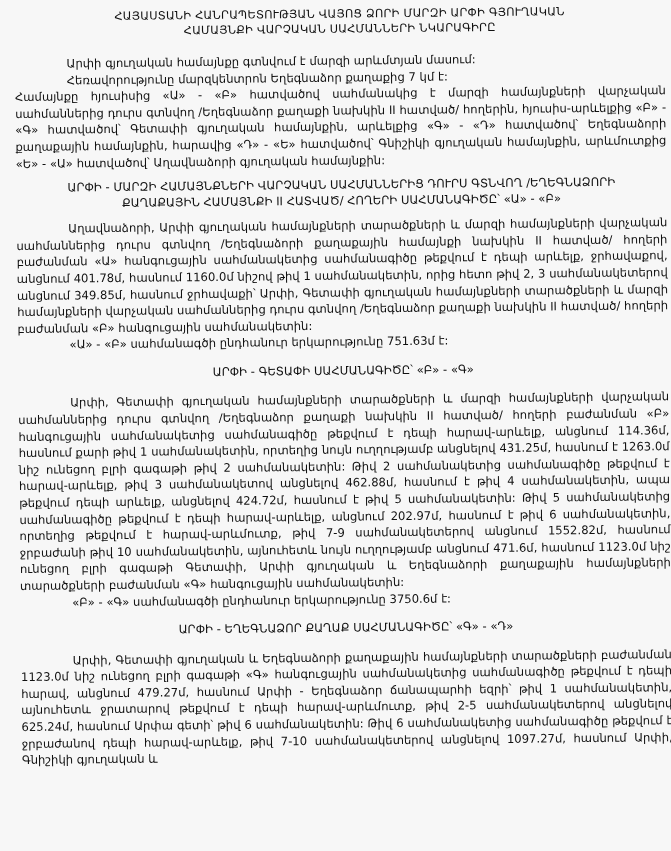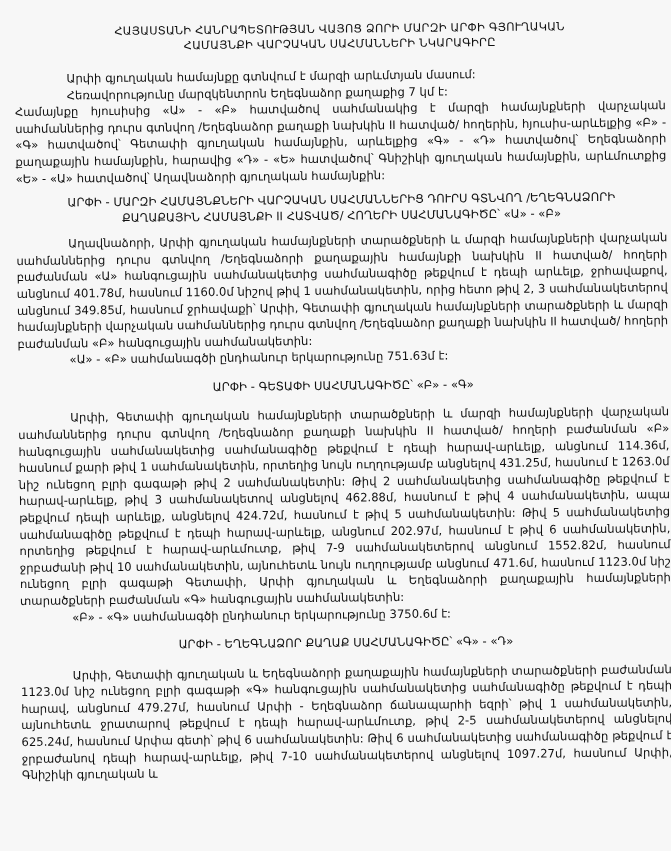--- a/index.html
+++ b/index.html
@@ -4,21 +4,21 @@
   <style>
     html, body { margin: 0; padding: 0; }
     body {
       width: 671px; height: 851px; overflow: hidden;
       background: #f7f7f7;
       color: #111;
       font-family: "DejaVu Sans", sans-serif;
       font-size: 11.6px;
       line-height: 16.6px;
     }
-    .page { position: relative; width: 671px; height: 822px; padding: 21px 6px 0 14px; box-sizing: border-box; }
+    .page { position: relative; width: 671px; height: 822px; padding: 6px 6px 0 14px; box-sizing: border-box; }
     .title { text-align: center; font-size: 11.4px; line-height: 15px; letter-spacing: 0.2px; margin: 4px 0 0 0; font-weight: normal; }
     .title div { white-space: nowrap; }
     .section-title { text-align: center; font-size: 11.6px; line-height: 15.5px; margin: 0; }
     .section-title div { white-space: nowrap; }
     p { margin: 0; text-align: justify; }
     .indent { text-indent: 52px; }
     .indent2 { text-indent: 52px; }
     .gap-s { height: 9px; }
     .gap-m { height: 13px; }
     .gap-l { height: 16px; }

